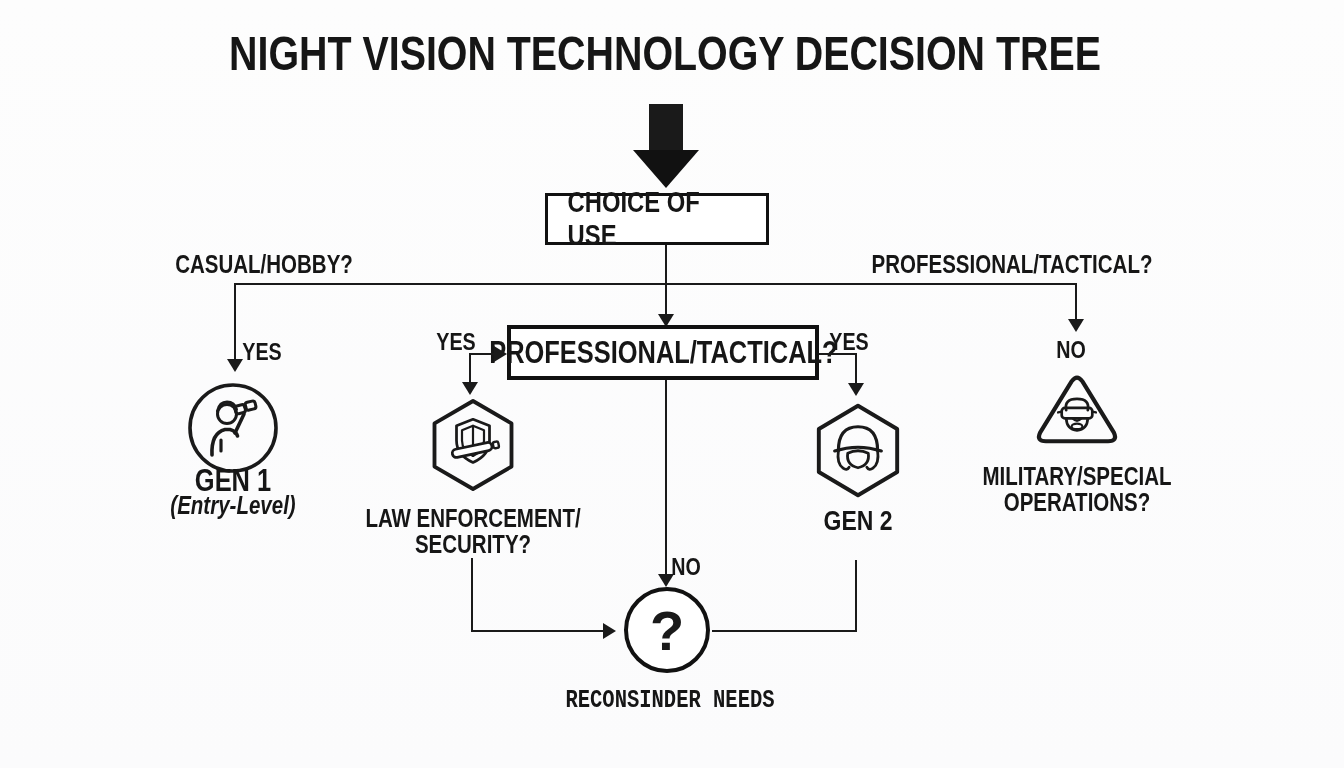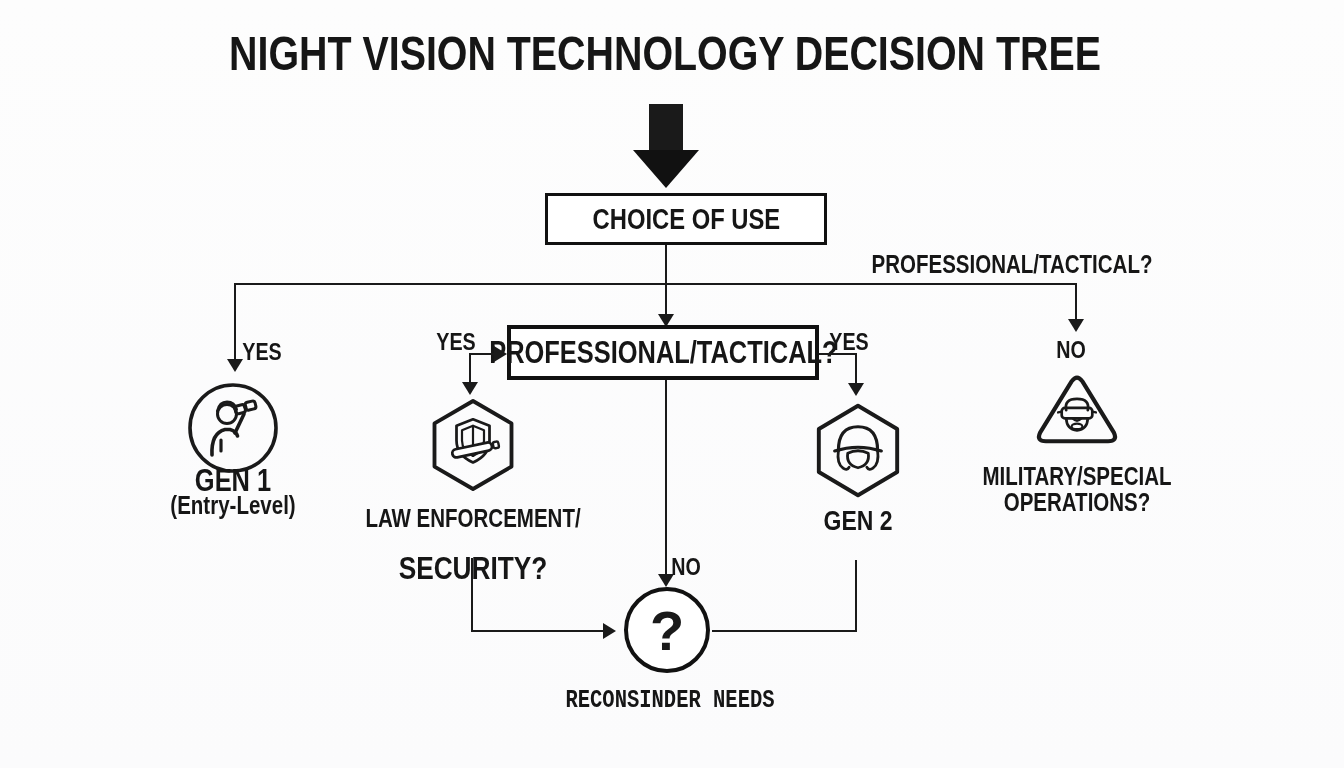--- a/index.html
+++ b/index.html
@@ -65,28 +65,31 @@
     <span class="cond">NIGHT VISION TECHNOLOGY DECISION TREE</span>
   </div>
 
   <div>
     <div class="line" style="left:649px; top:104px; width:34px; height:47px;"></div>
     <div style="position:absolute; left:633px; top:150px; width:0; height:0;
                 border-left:33px solid transparent; border-right:33px solid transparent;
                 border-top:38px solid #111;"></div>
   </div>
 
-  <div class="node-box" style="left:545px; top:193px; width:282px; height:52px; font-size:29px;">
+  <div class="node-box" style="left:545px; top:193px; width:224px; height:52px; font-size:29px;">
     <span class="cond">CHOICE OF USE</span>
   </div>
 
   <div class="line" style="left:665px; top:245px; width:2px; height:40px;"></div>
 
   <div class="line" style="left:234px; top:283px; width:843px; height:2px;"></div>
 
+  <div class="lbl" style="left:264px; top:250px; font-size:25px;">
+    <span class="cond">CASUAL/HOBBY?</span>
+  </div>
   <div class="lbl" style="left:1012px; top:250px; font-size:25px;">
     <span class="cond">PROFESSIONAL/TACTICAL?</span>
   </div>
 
   <div class="line" style="left:665px; top:283px; width:2px; height:33px;"></div>
   <div class="arr-down" style="left:658px; top:314px;"></div>
 
   <div class="line" style="left:234px; top:283px; width:2px; height:78px;"></div>
   <div class="arr-down" style="left:227px; top:359px;"></div>
   <div class="lbl" style="left:262px; top:338px; font-size:24px;">
@@ -135,40 +138,40 @@
         <path d="M 60 27 L 61 27" stroke-width="3"></path>
       </g>
       <path d="M 50 53 L 59 34" stroke-width="3.6"></path>
       <path d="M 27 75 Q 26 53 40 49.5 L 45 49.5 Q 51 51 52.5 56" stroke-width="3.6"></path>
       <path d="M 36 60 L 36 71" stroke-width="3.2"></path>
     </svg>
   </div>
   <div class="lbl" style="left:233px; top:463px; font-size:31px;">
     <span class="cond">GEN 1</span>
   </div>
-  <div class="lbl" style="left:233px; top:491px; font-size:25px;">
+  <div class="lbl" style="left:233px; top:491px; font-size:25px;font-style:italic;">
     <span class="cond">(Entry-Level)</span>
   </div>
 
   <div class="shape" style="left:429px; top:397px;">
     <svg width="88" height="96" viewBox="0 0 96 104" fill="none" stroke="#1a1a1a" stroke-linecap="round" stroke-linejoin="round">
       <polygon points="48,4 90,28.5 90,75.5 48,100 6,75.5 6,28.5" stroke-width="4.2"></polygon>
       <path d="M 48 24 L 66 31 V 47 Q 66 63 48 71 Q 30 63 30 47 V 31 Z" stroke-width="3"></path>
       <path d="M 48 31 L 60 36 V 47 Q 60 58 48 64 Q 36 58 36 47 V 36 Z" stroke-width="2.4"></path>
       <path d="M 48 31 V 64" stroke-width="2.4"></path>
       <g transform="rotate(-12 49 57)">
         <rect x="25" y="52.5" width="44" height="9" rx="4.5" stroke-width="3" fill="#fff"></rect>
         <rect x="70.5" y="53.5" width="6" height="7" rx="2" stroke-width="2.6" fill="#fff"></rect>
       </g>
     </svg>
   </div>
   <div class="lbl" style="left:473px; top:504px; font-size:25px;">
     <span class="cond">LAW ENFORCEMENT/</span>
   </div>
-  <div class="lbl" style="left:473px; top:550px; font-size:32px;">
+  <div class="lbl" style="left:473px; top:530px; font-size:25px;">
     <span class="cond">SECURITY?</span>
   </div>
 
   <div class="shape" style="left:815px; top:402px;">
     <svg width="86" height="97" viewBox="0 0 92 104" fill="none" stroke="#1a1a1a" stroke-linecap="round" stroke-linejoin="round">
       <polygon points="46,4 88,29 88,75 46,100 4,75 4,29" stroke-width="4.2"></polygon>
       <path d="M 25 52 Q 25 26.5 46 26.5 Q 67 26.5 67 52" stroke-width="3.4"></path>
       <path d="M 21 52.5 Q 46 44.5 71 52.5" stroke-width="3.4"></path>
       <path d="M 25 52 Q 23 66 30 71 Q 34 74 36.5 70" stroke-width="3"></path>
       <path d="M 67 52 Q 69 66 62 71 Q 58 74 55.5 70" stroke-width="3"></path>

